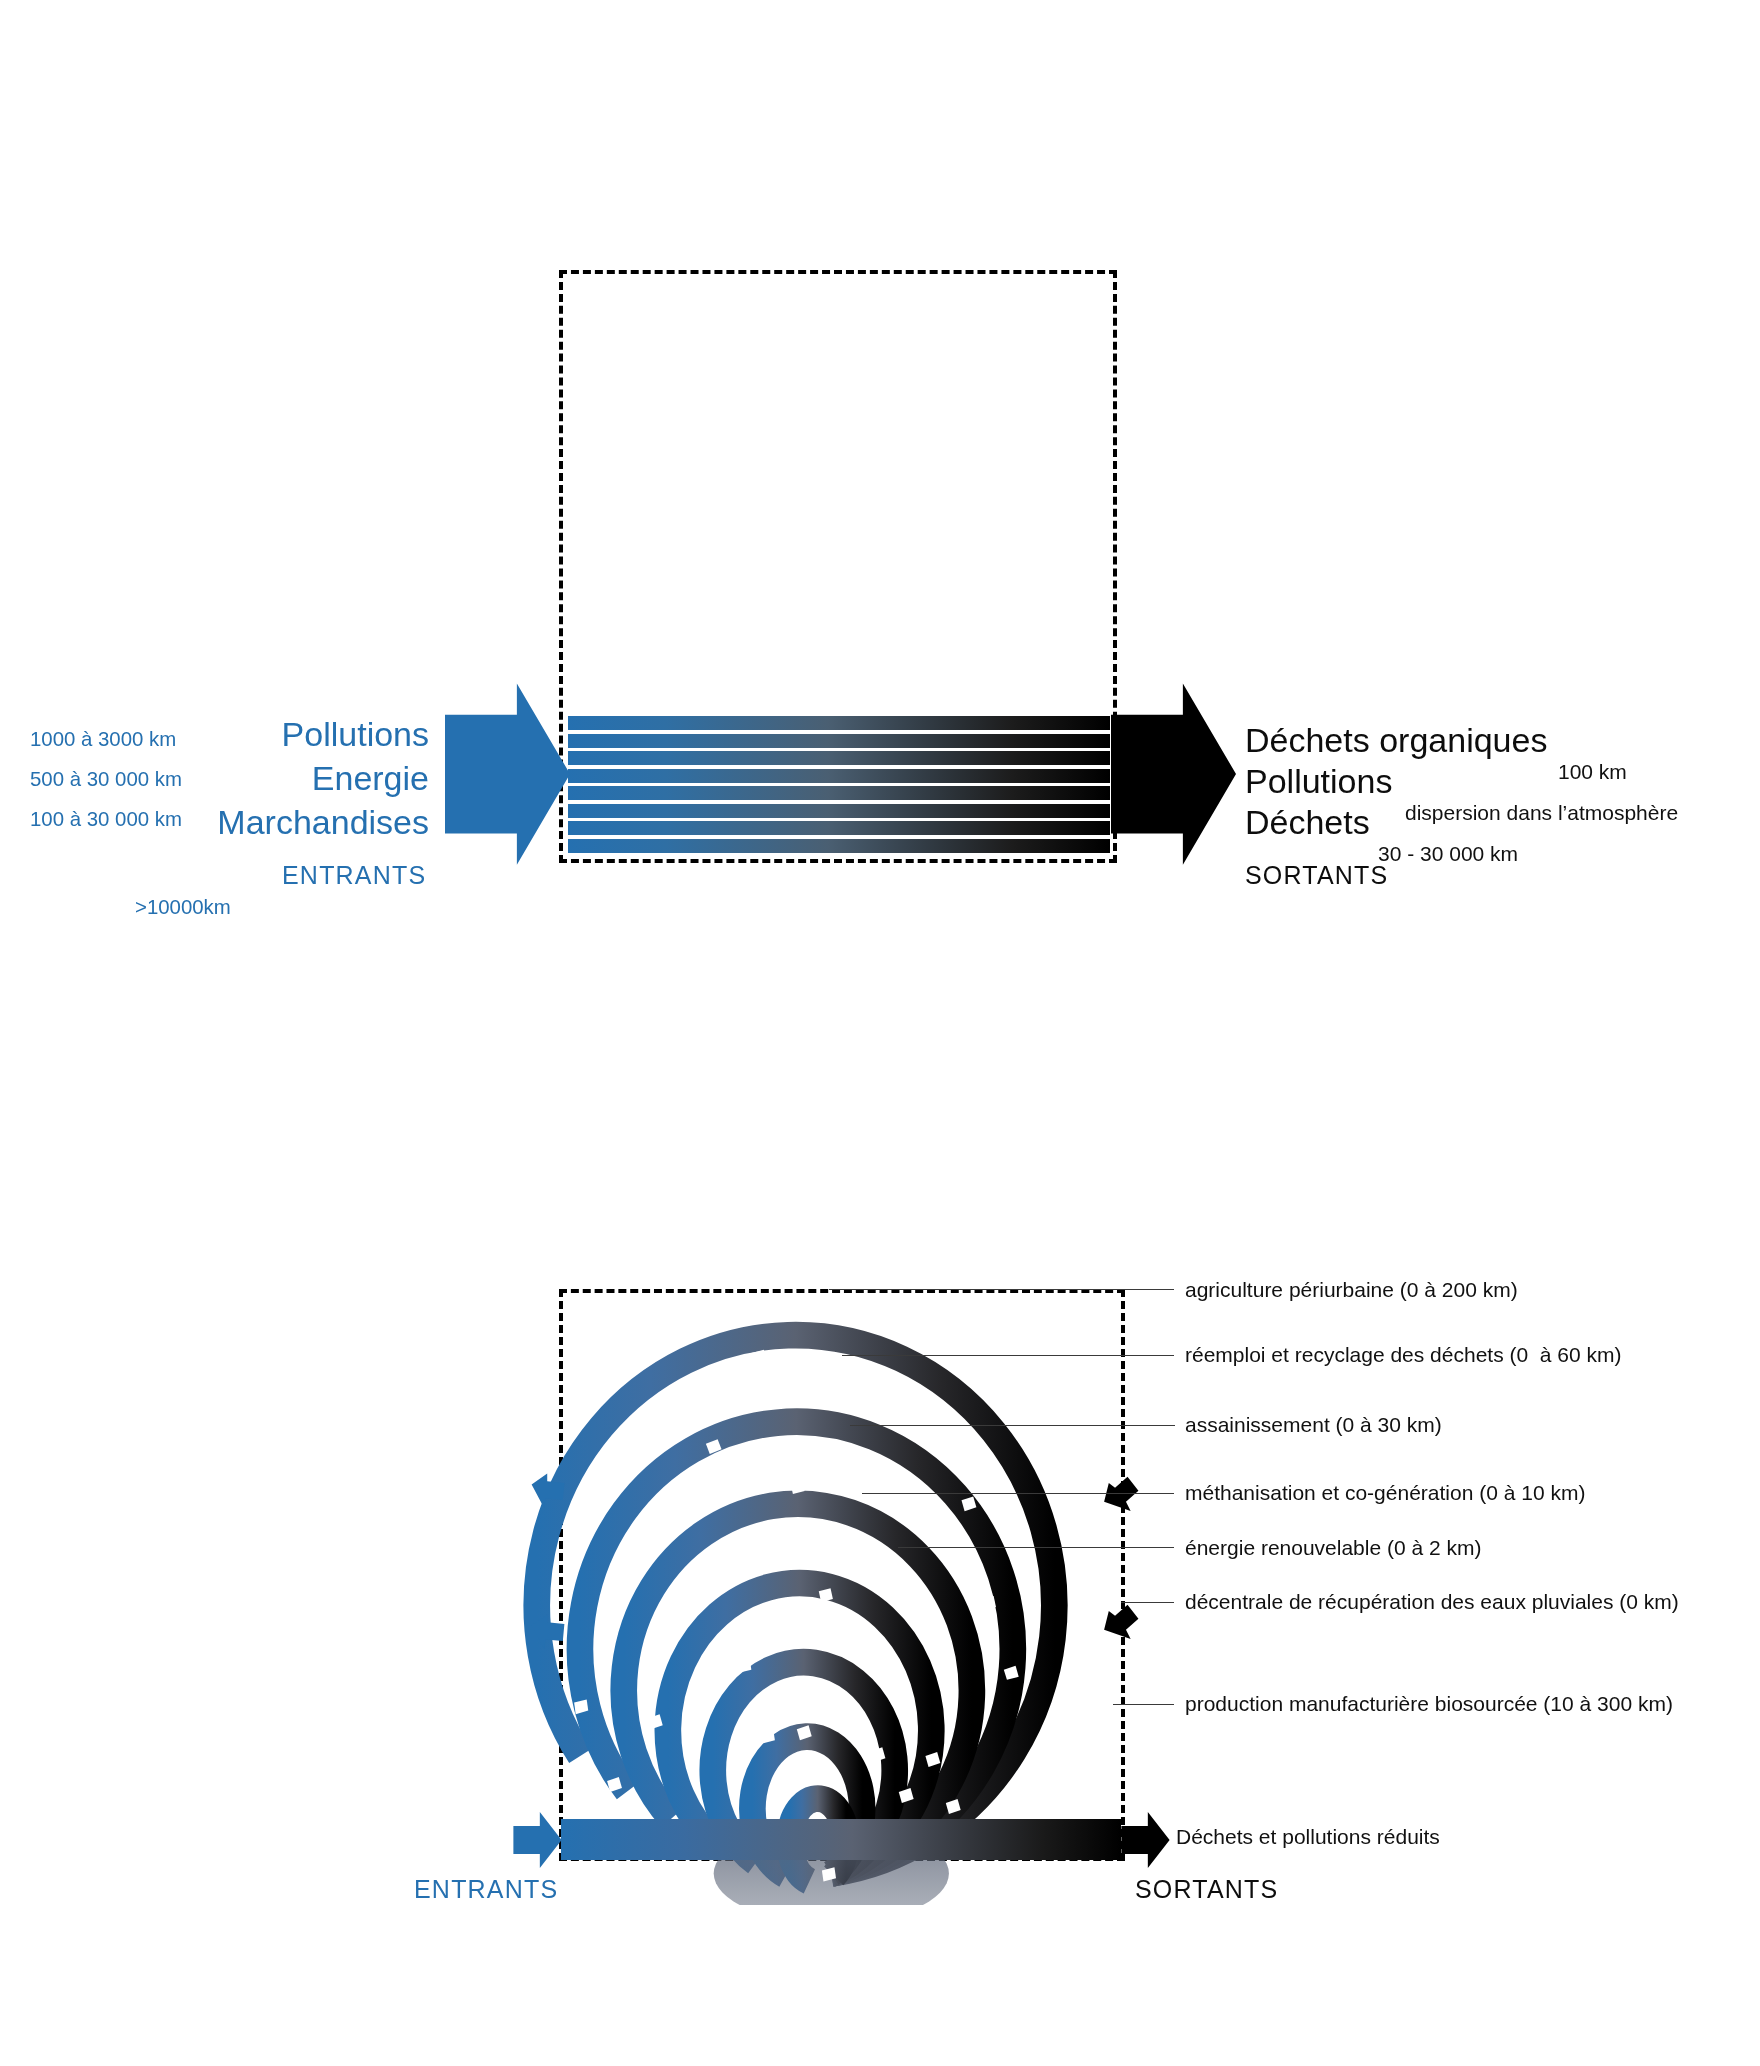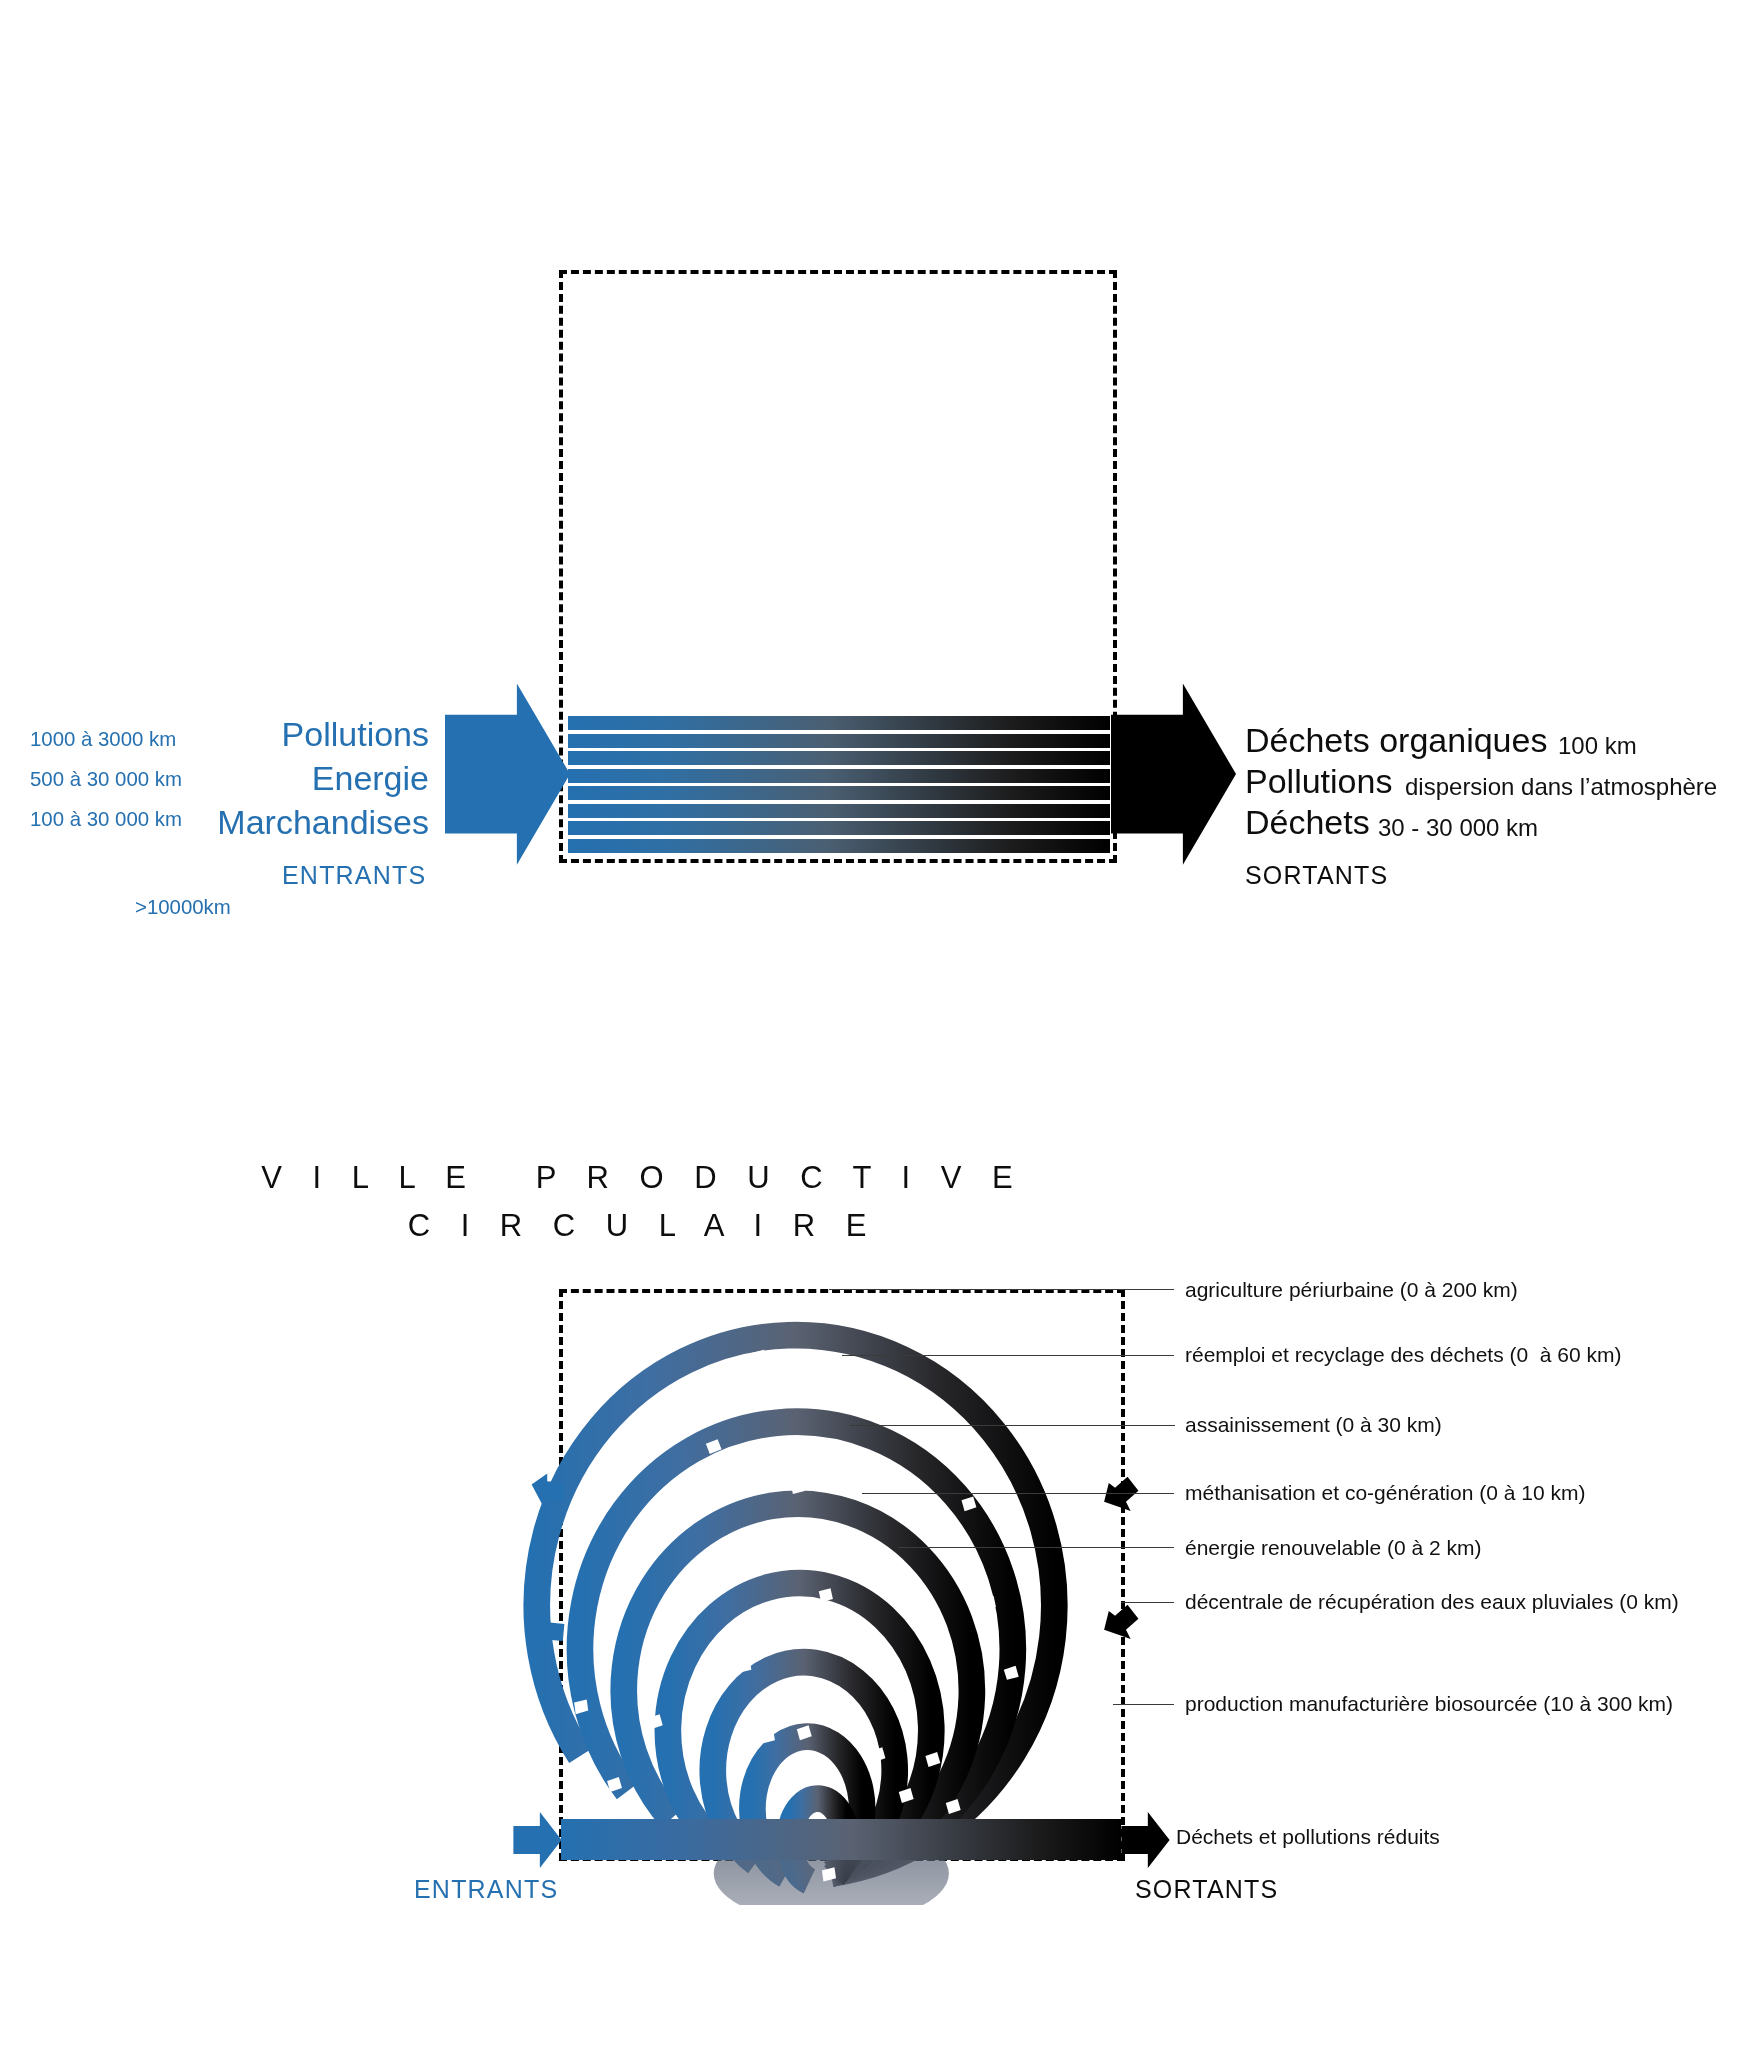--- a/index.html
+++ b/index.html
@@ -32,21 +32,21 @@
   #title-ville { left: 0; width: 1760px; top: 129px; }
   #title-circ  { left: 0; width: 1285px; top: 1154px; }
 
   
   .txt { position: absolute; white-space: pre; color: #0d0d0d; text-align: center; }
   .blue { color: #2570b0; }
 
   .km-small   { font-size: 20.4px; }
   .big-blue   { font-size: 34px; color: #2570b0; text-align: right; }
   .big-black  { font-size: 34px; color: #0d0d0d; }
-  .mid-black  { font-size: 24px; color: #111; }
+  .mid-black  { font-size: 21px; color: #111; margin-top: 28px; }
   .cap        { font-size: 25px; letter-spacing: 1.2px; }
 
   
   .city-box {
     position: absolute;
     border: 4.7px dashed #000;
     box-sizing: border-box;
     background: transparent;
   }
   #box-linear  { left: 559px; top: 270px;  width: 558px; height: 593px; }
@@ -151,22 +151,20 @@
   <div class="txt mid-black" style="left:1558px; top:732px;">100 km</div>
 
   <div class="txt big-black" style="left:1245px; top:762px;">Pollutions</div>
   <div class="txt mid-black" style="left:1405px; top:773px;">dispersion dans l’atmosphère</div>
 
   <div class="txt big-black" style="left:1245px; top:803px;">Déchets</div>
   <div class="txt mid-black" style="left:1378px; top:814px;">30 - 30 000 km</div>
 
   <div class="txt cap" style="left:1245px; top:861px;">SORTANTS</div>
 
-  <div class="diagram-title" id="title-circ">V I L L E   P R O D U C T I V E
-C I R C U L A I R E</div>
 
   <div class="city-box" id="box-circ"></div>
 
   <svg id="spiral-svg" viewBox="0 0 880 830">
     <defs>
       <linearGradient id="gRing" x1="0" y1="0" x2="1" y2="0">
         <stop offset="0%" stop-color="#2570b0"></stop>
         <stop offset="22%" stop-color="#3f6ea2"></stop>
         <stop offset="50%" stop-color="#5a6272"></stop>
         <stop offset="78%" stop-color="#27272a"></stop>

